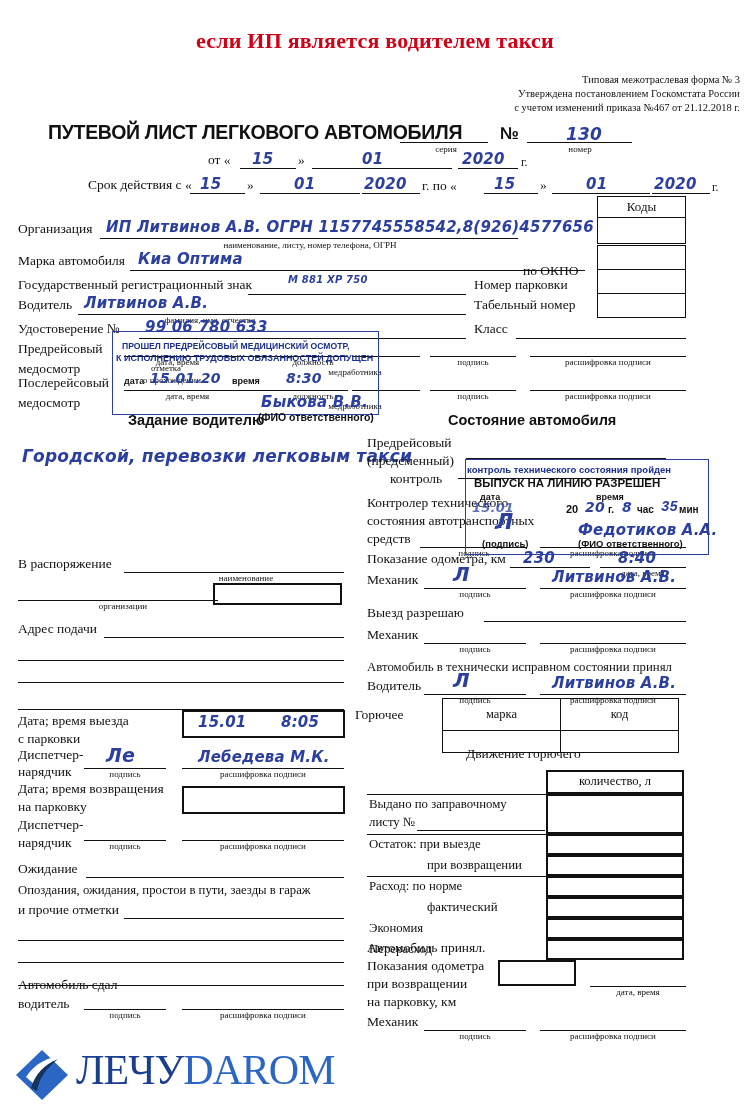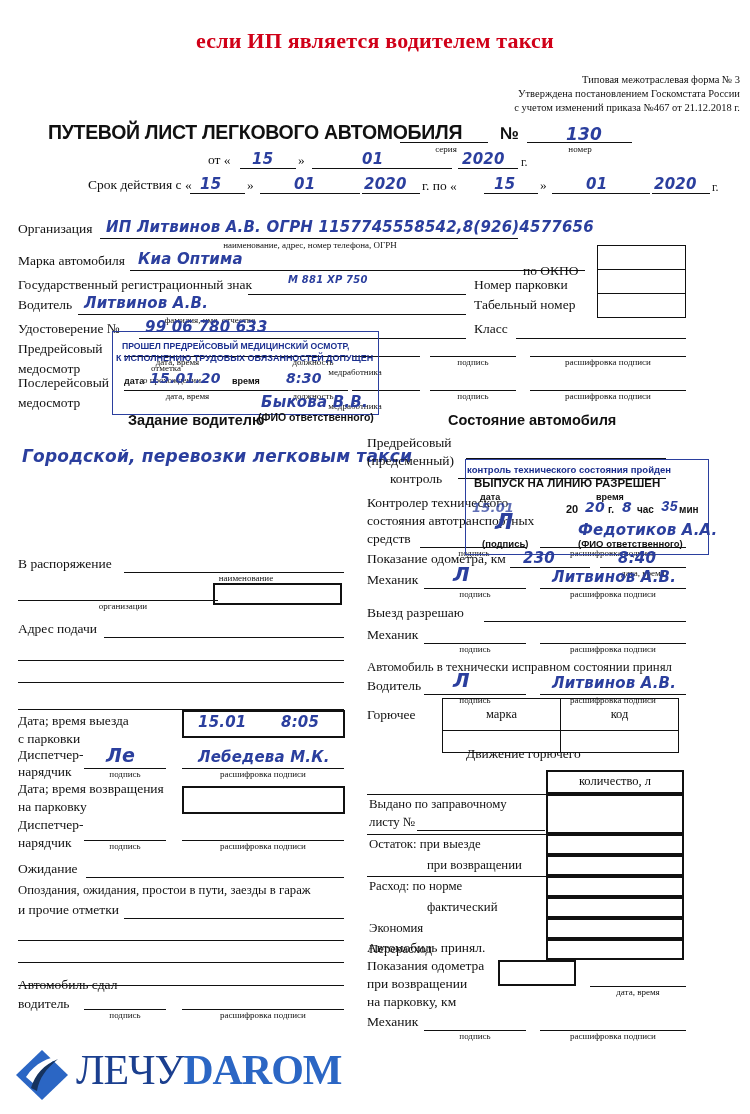--- a/index.html
+++ b/index.html
@@ -69,21 +69,21 @@
                   text-align:center; vertical-align:middle; color:#111; padding:0; }
 
   
   #logo { left:14px; top:1044px; width:340px; height:60px; }
   .logo-text {
     position:absolute; left:62px; top:2px;
     font-family:"Liberation Serif", serif;
     font-size:42px; letter-spacing:-1px; white-space:nowrap;
   }
   .logo-ru { color:#1b3f8f; }
-  .logo-en { color:#2b66c4;font-weight:bold; }
+  .logo-en { color:#2b66c4; }
 </style>
 </head>
 <body>
 
 <div class="page">
 
   <div class="abs" id="banner">если ИП является водителем такси</div>
 
   <div class="abs meta" style="left:300px; top:74px; width:440px;">Типовая межотраслевая форма № 3</div>
   <div class="abs meta" style="left:300px; top:88px; width:440px;">Утверждена постановлением Госкомстата России</div>
@@ -118,38 +118,48 @@
   <div class="abs lbl" style="left:422px; top:178px;">г. по «</div>
   <div class="rule" style="left:484px; top:193px; width:54px;"></div>
   <div class="abs hand" style="left:494px; top:175px; font-size:15px;">15</div>
   <div class="abs lbl" style="left:540px; top:177px;">»</div>
   <div class="rule" style="left:552px; top:193px; width:98px;"></div>
   <div class="abs hand" style="left:586px; top:175px; font-size:15px;">01</div>
   <div class="rule" style="left:652px; top:193px; width:58px;"></div>
   <div class="abs hand" style="left:654px; top:175px; font-size:15px;">2020</div>
   <div class="abs lbl" style="left:712px; top:180px; font-size:12px;">г.</div>
 
+  <table class="grid" style="left:597px; top:196px;">
+    <tbody>
+        <tr>
+          <td style="width:88px; height:21px; font-size:13px;">Коды</td>
+        </tr>
+    <tr>
+          <td style="width:88px; height:26px;"></td>
+        </tr>
+  </tbody>
+    </table>
   <table class="grid" style="left:597px; top:245px;">
     <tbody>
         <tr>
           <td style="width:88px; height:24px;"></td>
         </tr>
     <tr>
           <td style="width:88px; height:24px;"></td>
         </tr>
     <tr>
           <td style="width:88px; height:24px;"></td>
         </tr>
   </tbody>
     </table>
 
   <div class="abs lbl" style="left:18px; top:221px;">Организация</div>
   <div class="rule" style="left:100px; top:238px; width:418px;"></div>
   <div class="abs hand" style="left:106px; top:218px; font-size:15px;">ИП Литвинов А.В.  ОГРН 1157745558542,8(926)4577656</div>
-  <div class="abs tiny" style="left:110px; top:240px; width:400px;">наименование, адрес, номер телефона, ОГРН</div>
+  <div class="abs tiny" style="left:110px; top:240px; width:400px;">наименование, листу, номер телефона, ОГРН</div>
   <div class="abs lbl" style="left:523px; top:221px;margin-top:42px;">по ОКПО</div>
 
   <div class="abs lbl" style="left:18px; top:253px;">Марка автомобиля</div>
   <div class="rule" style="left:130px; top:270px; width:455px;"></div>
   <div class="abs hand" style="left:138px; top:250px; font-size:15px;">Киа Оптима</div>
 
   <div class="abs lbl" style="left:18px; top:277px;">Государственный регистрационный знак</div>
   <div class="rule" style="left:248px; top:294px; width:218px;"></div>
   <div class="abs hand" style="left:288px; top:274px; font-size:10px;">М 881 ХР 750</div>
   <div class="abs lbl" style="left:474px; top:277px;">Номер парковки</div>
@@ -320,21 +330,21 @@
 
   <div class="abs lbl" style="left:367px; top:660px; font-size:12.8px;">Автомобиль в технически исправном состоянии принял</div>
   <div class="abs lbl" style="left:367px; top:678px;">Водитель</div>
   <div class="rule" style="left:424px; top:694px; width:102px;"></div>
   <div class="abs hand" style="left:453px; top:668px; font-size:20px;">Л</div>
   <div class="abs tiny" style="left:426px; top:695px; width:98px;">подпись</div>
   <div class="rule" style="left:540px; top:694px; width:146px;"></div>
   <div class="abs hand" style="left:552px; top:674px; font-size:15px;">Литвинов А.В.</div>
   <div class="abs tiny" style="left:542px; top:695px; width:142px;">расшифровка подписи</div>
 
-  <div class="abs lbl" style="left:367px; top:707px;text-align:center;">Горючее</div>
+  <div class="abs lbl" style="left:355px; top:707px;text-align:center;">Горючее</div>
   <table class="grid" style="left:442px; top:698px;">
     <tbody>
         <tr>
       <td style="width:118px; height:23px;">марка</td>
       <td style="width:118px; height:32px;">код</td>
     </tr>
     <tr>
       <td style="width:118px; height:22px;"></td>
       <td style="width:118px; height:22px;"></td>
     </tr>

